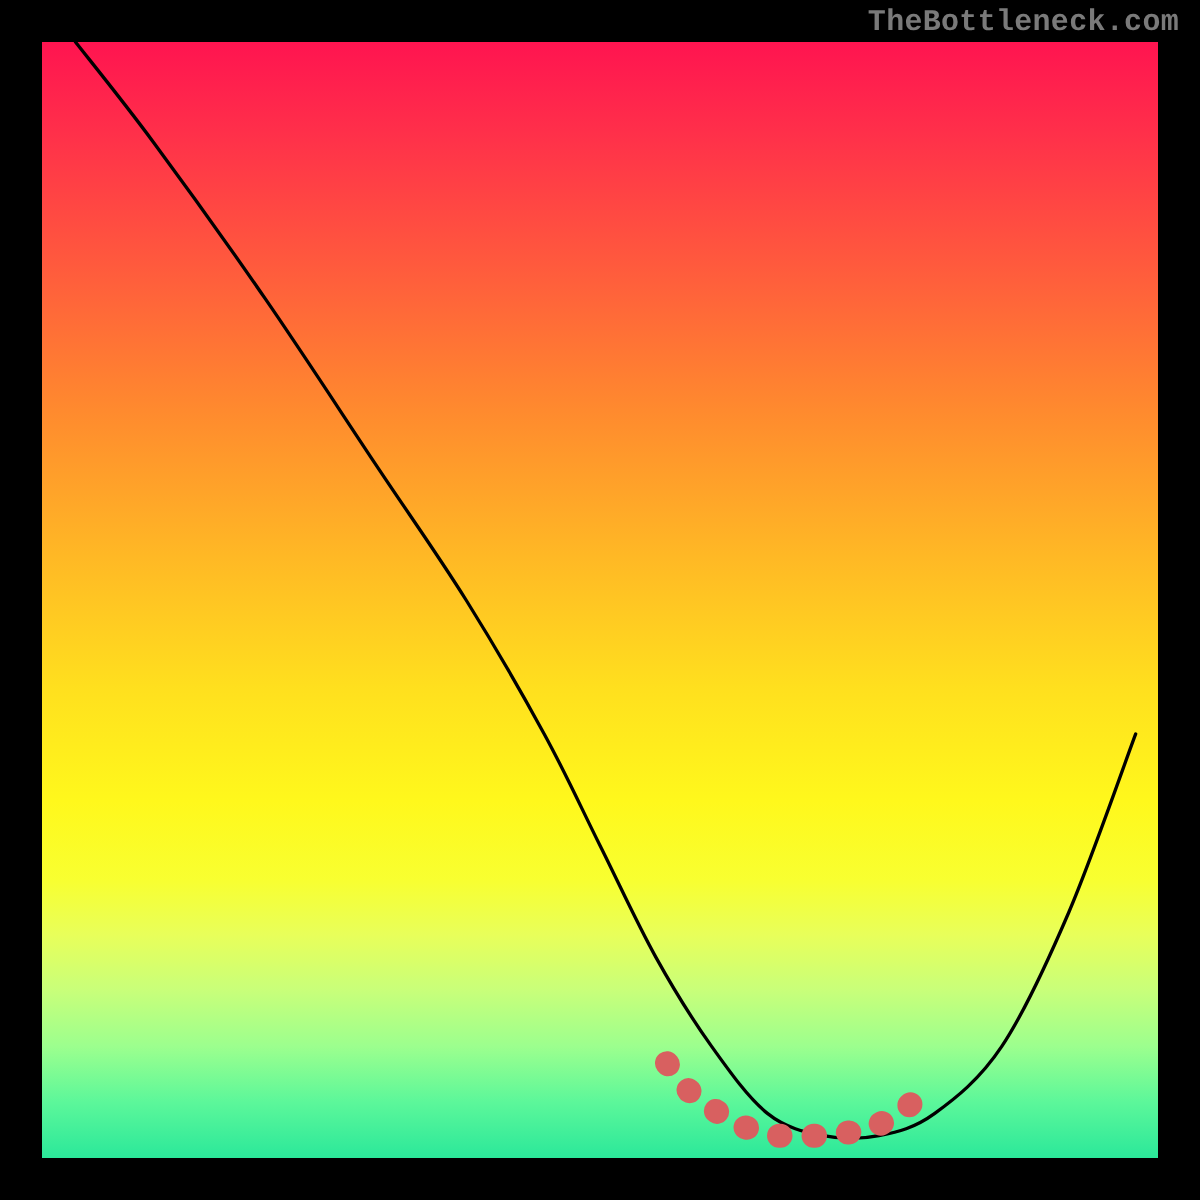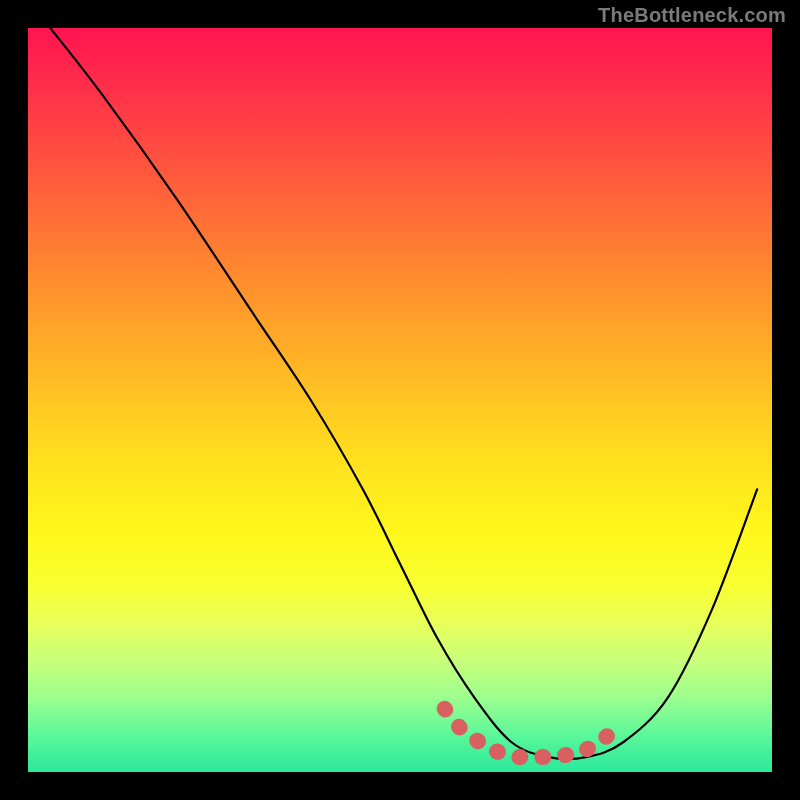--- a/index.html
+++ b/index.html
@@ -15,21 +15,21 @@
     top: 0;
     left: 0;
     width: 800px;
     height: 800px;
     background: #000;
   }
   .watermark {
     position: absolute;
     top: 4px;
     right: 14px;
-    font-family: Liberation Sans, sans-serif;
+    font-family: Liberation Mono, monospace;
     font-size: 20px;
     font-weight: bold;
     color: #7a7a7a;
     letter-spacing: 0.2px;
   }
   .plot {
     position: absolute;
     top: 28px;
     left: 28px;
     width: 744px;

